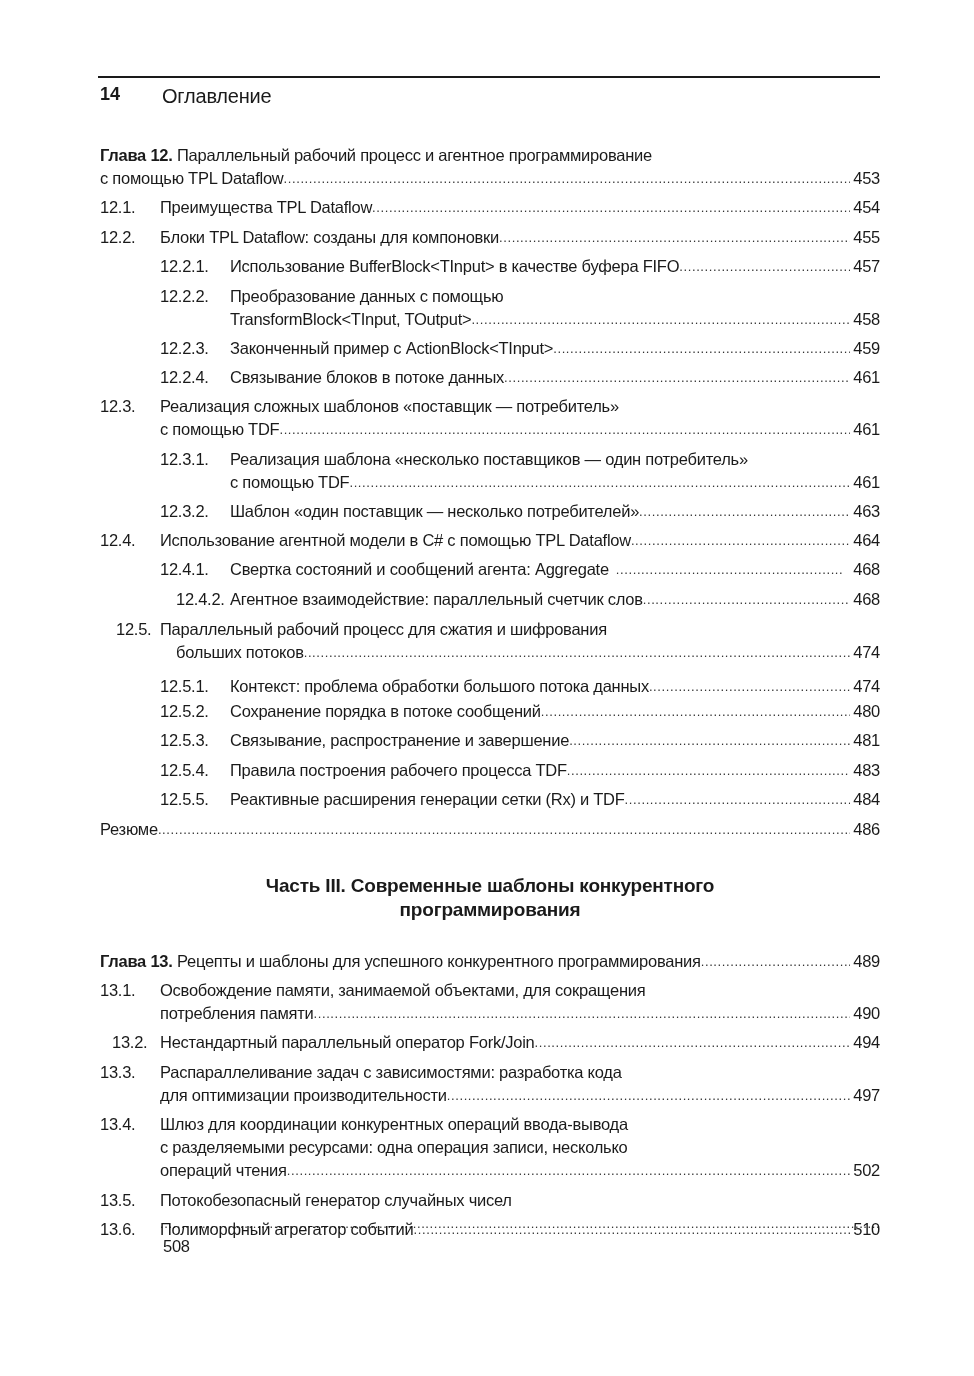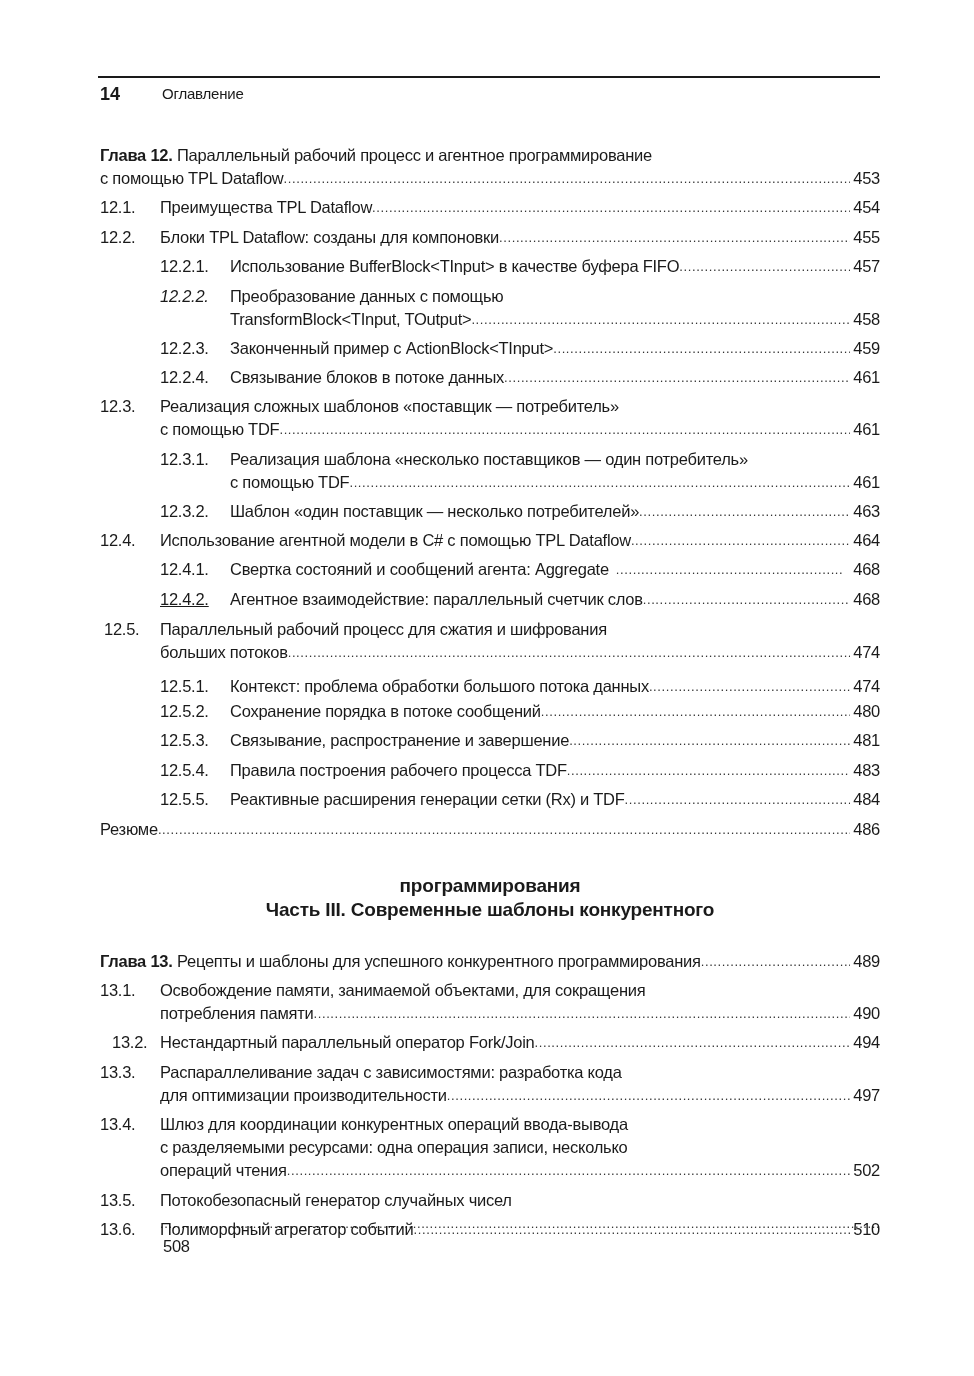--- a/index.html
+++ b/index.html
@@ -1,20 +1,20 @@
 <!DOCTYPE html>
 <html><head>
 <meta charset="utf-8">
 <style>
   html, body { margin:0; padding:0; background:#ffffff; }
   body { width:974px; height:1376px; position:relative; overflow:hidden;
          font-family:"Liberation Sans", "DejaVu Sans", sans-serif; color:#1a1a1a; }
   .rule { position:absolute; left:98px; top:76px; width:782px; height:2px; background:#1a1a1a; }
   .hdr-num { position:absolute; left:100px; top:84px; font-size:18px; font-weight:bold; }
-  .hdr-title { position:absolute; left:162px; top:85px; font-size:15px; letter-spacing:-0.2px; }
+  .hdr-title { position:absolute; left:162px; top:85px; font-size:20px; letter-spacing:-0.2px; }
   .entry { position:absolute; left:100px; width:780px; font-size:16.5px; letter-spacing:-0.25px; }
   .line { position:relative; height:23px; line-height:23px; white-space:nowrap; }
   .num { position:absolute; top:0; }
   .txt { position:absolute; top:0; right:0; overflow:hidden; }
   .filled { display:flex; }
   .filled .t { flex:0 0 auto; white-space:nowrap; }
   .filled .dots { flex:1 1 auto; overflow:hidden; white-space:nowrap; letter-spacing:0.6px; color:#333; font-size:13px; line-height:23px; }
   .filled .dots::before { content:"..................................................................................................................................................................................................................................................................."; }
   .filled .pg { flex:0 0 auto; padding-left:3px; }
   .chapter-label { font-weight:bold; }
@@ -66,21 +66,21 @@
         <span class="num" style="left: 60px;">12.2.1.</span>
         <div class="txt filled" style="left: 130px;">
           <span class="t">Использование BufferBlock&lt;TInput&gt; в качестве буфера FIFO</span>
           <span class="dots"></span>
           <span class="pg">457</span>
         </div>
       </div>
     </div>
     <div class="entry" style="top: 285px;">
       <div class="line">
-        <span class="num" style="left: 60px; font-style: italic;">12.2.2.</span>
+        <span class="num" style="left: 60px;">12.2.2.</span>
         <div class="txt" style="left: 130px;"><span class="t">Преобразование данных с помощью</span></div>
       </div>
       <div class="line">
         <div class="txt filled" style="left: 130px;">
           <span class="t">TransformBlock&lt;TInput, TOutput&gt;</span>
           <span class="dots"></span>
           <span class="pg">458</span>
         </div>
       </div>
     </div>
@@ -155,35 +155,35 @@
         <span class="num" style="left: 60px;">12.4.1.</span>
         <div class="txt filled" style="left: 130px; gap: 7px;">
           <span class="t">Свертка состояний и сообщений агента: Aggregate</span>
           <span class="dots"></span>
           <span class="pg">468</span>
         </div>
       </div>
     </div>
     <div class="entry" style="top: 588px;">
       <div class="line">
-        <span class="num" style="left: 60px; text-decoration: underline;">12.4.2.</span>
+        <span class="num" style="left: 76px;">12.4.2.</span>
         <div class="txt filled" style="left: 130px;">
           <span class="t">Агентное взаимодействие: параллельный счетчик слов</span>
           <span class="dots"></span>
           <span class="pg">468</span>
         </div>
       </div>
     </div>
     <div class="entry" style="top: 618px;">
       <div class="line">
-        <span class="num" style="left: 4px;">12.5.</span>
+        <span class="num" style="left: 16px;">12.5.</span>
         <div class="txt" style="left: 60px;"><span class="t">Параллельный рабочий процесс для сжатия и шифрования</span></div>
       </div>
       <div class="line">
-        <div class="txt filled" style="left: 60px;">
+        <div class="txt filled" style="left: 76px;">
           <span class="t">больших потоков</span>
           <span class="dots"></span>
           <span class="pg">474</span>
         </div>
       </div>
     </div>
     <div class="entry" style="top: 675px; text-align: right;">
       <div class="line">
         <span class="num" style="left: 60px;">12.5.1.</span>
         <div class="txt filled" style="left: 130px;">
@@ -237,22 +237,22 @@
 
 <div class="entry" style="top:818px;">
   <div class="line filled">
     <span class="t">Резюме</span>
     <span class="dots"></span>
     <span class="pg">486</span>
   </div>
 </div>
 
 <div class="part" style="top:874px;">
+  <div>Часть III. Современные шаблоны конкурентного</div>
   <div>программирования</div>
-  <div>Часть III. Современные шаблоны конкурентного</div>
 </div>
 
 <div class="entry" style="top:950px;">
   <div class="line filled">
     <span class="t">
       <span class="chapter-label">Глава 13.</span>
       <span>Рецепты и шаблоны для успешного конкурентного программирования</span>
     </span>
     <span class="dots"></span>
     <span class="pg">489</span>

